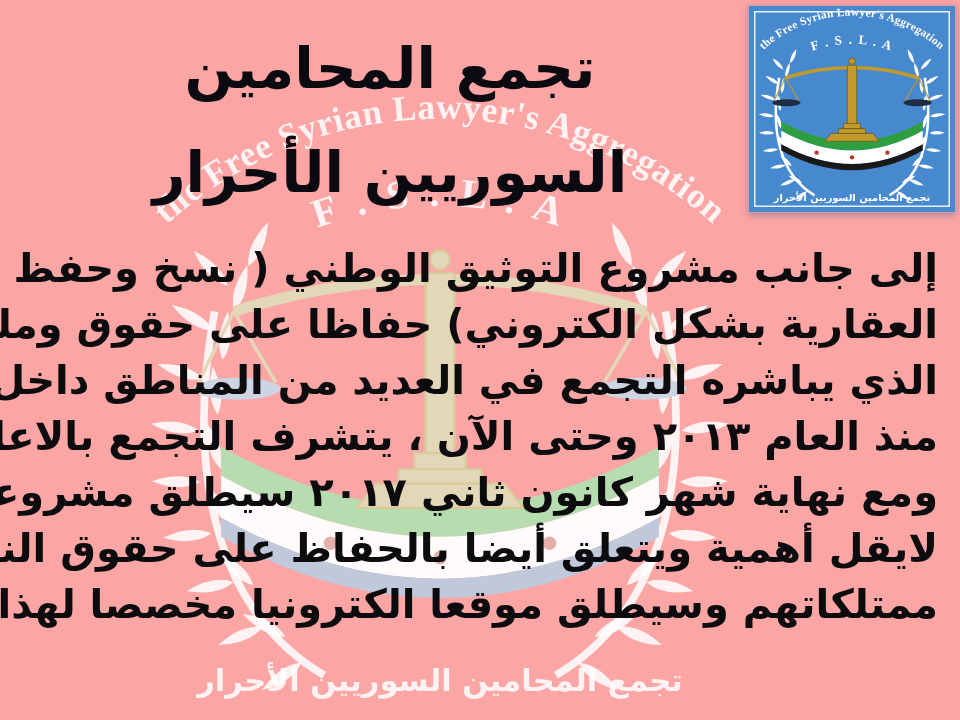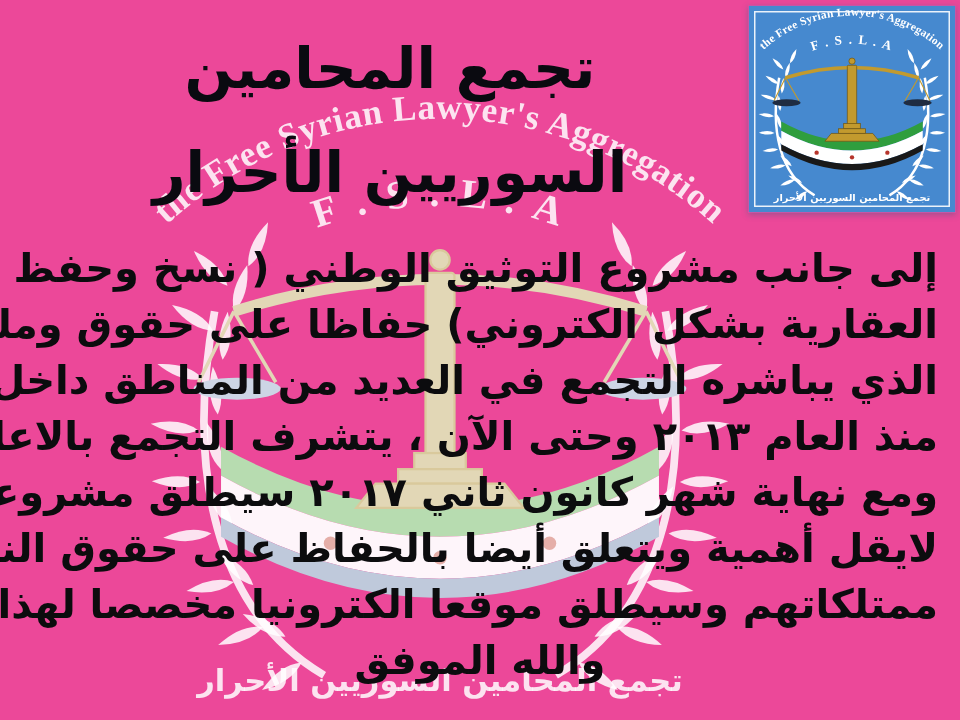--- a/index.html
+++ b/index.html
@@ -3,21 +3,21 @@
 <meta charset="utf-8">
 <style>
   html, body { margin: 0; padding: 0; }
   body {
     width: 960px; height: 720px; overflow: hidden;
     background: #dee4f1;
     font-family: "DejaVu Sans", sans-serif;
   }
   .page {
     position: relative; width: 960px; height: 720px;
-    background: #ec4899; overflow: hidden;
+    background: #fca5a5; overflow: hidden;
   }
 
   
   .emblem-watermark {
     position: absolute; left: 118px; top: 86px; width: 644px; height: 644px;
     z-index: 1; pointer-events: none;
     --em-bg: transparent; --em-border: transparent;
     --em-ink: rgba(255,255,255,0.85);
     --em-scale: #e2d7b6; --em-scale-dark: #d9c99c; --em-pan: #cdd5e5;
     --em-green: #b7dcb0; --em-white: rgba(255,255,255,0.95);
@@ -145,16 +145,15 @@
   </div>
 
   <div class="body-text" dir="rtl">
     <div class="line">إلى جانب مشروع التوثيق الوطني ( نسخ وحفظ السجلات</div>
     <div class="line">العقارية بشكل الكتروني) حفاظا على حقوق وملكيات الناس</div>
     <div class="line">الذي يباشره التجمع في العديد من المناطق داخل ســـــوريا</div>
     <div class="line">منذ العام ٢٠١٣ وحتى الآن ، يتشرف التجمع بالاعلان أنـــــه</div>
     <div class="line">ومع نهاية شهر كانون ثاني ٢٠١٧ سيطلق مشروعا جديـــــدا</div>
     <div class="line">لايقل أهمية ويتعلق أيضا بالحفاظ على حقوق الناس فـــــي</div>
     <div class="line">ممتلكاتهم وسيطلق موقعا الكترونيا مخصصا لهذا المشروع</div>
-    <div class="line">والله الموفق</div>
   </div>
 
 </div>
 
 </body></html>

